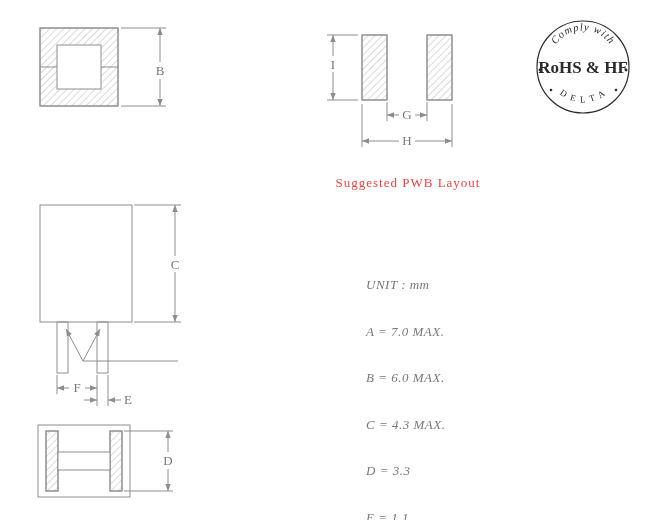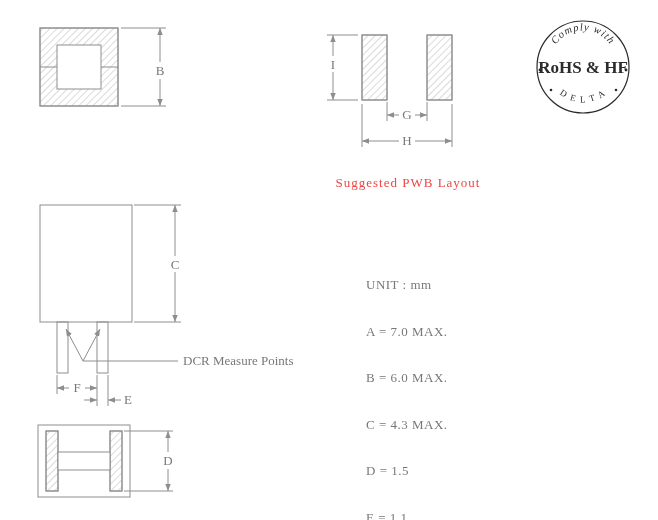--- a/index.html
+++ b/index.html
@@ -46,21 +46,21 @@
   .spec-block {
     position: absolute;
     left: 366px;
     top: 246px;
     color: #787878;
     font-size: 13px;
     line-height: 15.5px;
     letter-spacing: 0.5px;
     white-space: pre;
   }
-  .spec-row { white-space: pre; }
+  .spec-row { white-space: pre; font-style: italic; }
 </style>
 </head>
 <body>
 
 <div id="stage">
 
   <svg id="drawing" width="658" height="520" viewBox="0 0 658 520">
     <defs>
       <pattern id="hatch" width="5" height="5" patternUnits="userSpaceOnUse" patternTransform="rotate(45)">
         <line x1="0" y1="0" x2="0" y2="5" stroke="#a3a3a3" stroke-width="0.8"></line>
@@ -165,28 +165,27 @@
   <div class="dim-label" style="left:333px; top:64px;">I</div>
   <div class="dim-label" style="left:407px; top:114px;">G</div>
   <div class="dim-label" style="left:407px; top:140px;">H</div>
   <div class="dim-label" style="left:175px; top:264px;">C</div>
   <div class="dim-label" style="left:77px;  top:387px;">F</div>
   <div class="dim-label" style="left:128px; top:399px;">E</div>
   <div class="dim-label" style="left:168px; top:460px;">D</div>
 
   <div class="caption" style="left:408px; top:183px;">Suggested PWB Layout</div>
 
-  <div class="note-label" style="left:183px; top:361px;">DCR Measure Points</div>
 
   <div class="spec-block">
     <div class="spec-row">UNIT : mm</div>
     <div class="spec-row">A = 7.0 MAX.</div>
     <div class="spec-row">B = 6.0 MAX.</div>
     <div class="spec-row">C = 4.3 MAX.</div>
-    <div class="spec-row">D = 1.5</div>
+    <div class="spec-row">D = 3.3</div>
     <div class="spec-row">E = 1.1</div>
     
     
     
     
   </div>
 
 </div>
 
 </body></html>

